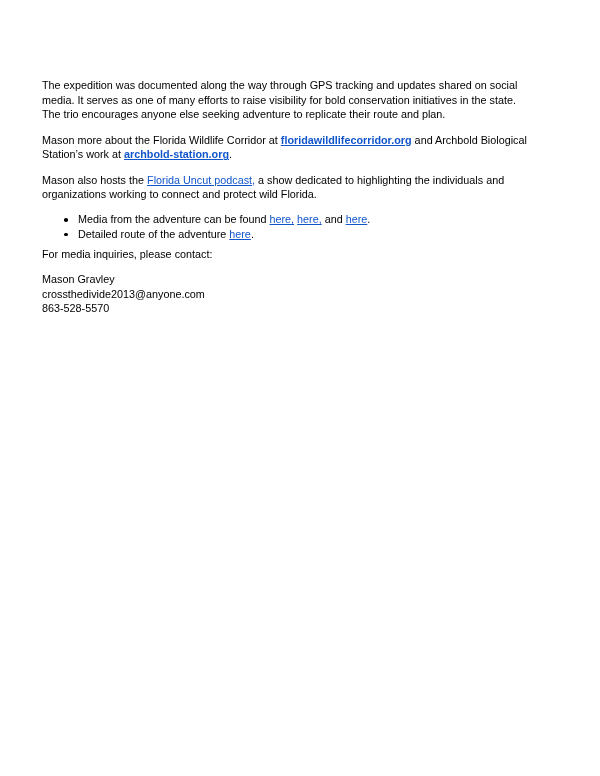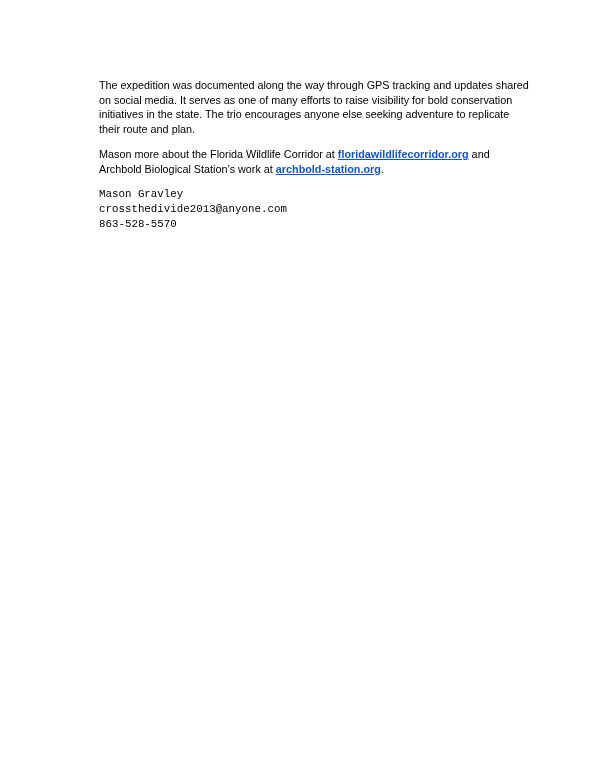--- a/index.html
+++ b/index.html
@@ -14,21 +14,21 @@
     background: var(--page-bg);
   }
   body {
     width: 600px;
     height: 776px;
     overflow: hidden;
   }
   .page {
     width: 600px;
     height: 776px;
-    padding: 78px 71px 0 99px;
+    padding: 78px 71px 0 42px;
     background: var(--page-bg);
     font-family: "Liberation Sans", "DejaVu Sans", sans-serif;
     font-size: 10.8px;
     line-height: 14.7px;
     color: var(--text-color);
     -webkit-font-smoothing: antialiased;
   }
   .page p {
     margin: 0 0 10.5px 0;
   }
@@ -54,34 +54,39 @@
   a.doc-link {
     color: var(--link-color);
     text-decoration: underline;
     cursor: pointer;
   }
   a.doc-link.bold {
     font-weight: 700;
   }
   .contact {
     margin: 0;
-    font-family: Liberation Mono, monospace;
   }
 </style>
 </head>
 <body>
 
 <div class="page">
 
   <p><span>The expedition was documented along the way through GPS tracking and updates shared on social media. It serves as one of many efforts to raise visibility for bold conservation initiatives in the state. The trio encourages anyone else seeking adventure to replicate their route and plan.</span></p>
 
   <p><span>Mason more about the Florida Wildlife Corridor at </span><a href="#" class="doc-link bold">floridawildlifecorridor.org</a><span> and Archbold Biological Station’s work at </span><a href="#" class="doc-link bold">archbold-station.org</a><span>.</span></p>
 
+  <p><span>Mason also hosts the </span><a href="#" class="doc-link">Florida Uncut podcast,</a><span> a show dedicated to highlighting the individuals and organizations working to connect and protect wild Florida.</span></p>
 
+  <ul class="doc-list">
+    <li><span>Media from the adventure can be found </span><a href="#" class="doc-link">here,</a><span> </span><a href="#" class="doc-link">here,</a><span> and </span><a href="#" class="doc-link">here</a><span>.</span></li>
+    <li><span>Detailed route of the adventure </span><a href="#" class="doc-link">here</a><span>.</span></li>
+  </ul>
 
+  <p>For media inquiries, please contact:</p>
 
   <p class="contact">
     <span>Mason Gravley</span><br>
     <span>crossthedivide2013@anyone.com</span><br>
     <span>863-528-5570</span>
   </p>
 
 </div>
 
 </body></html>

